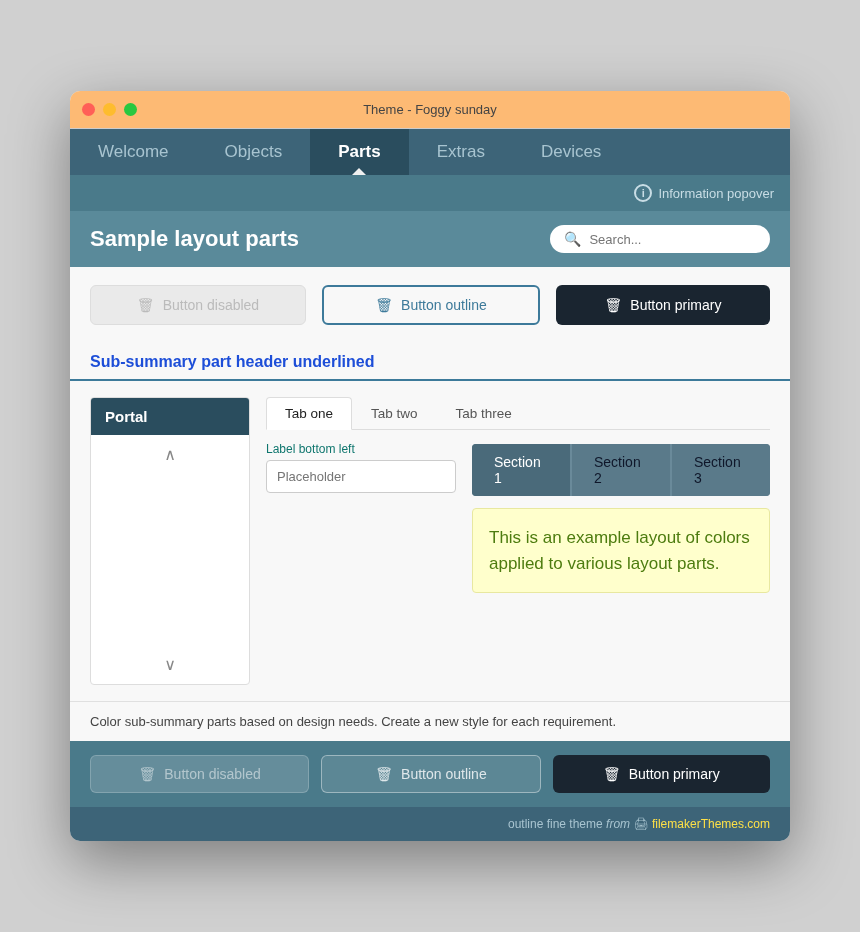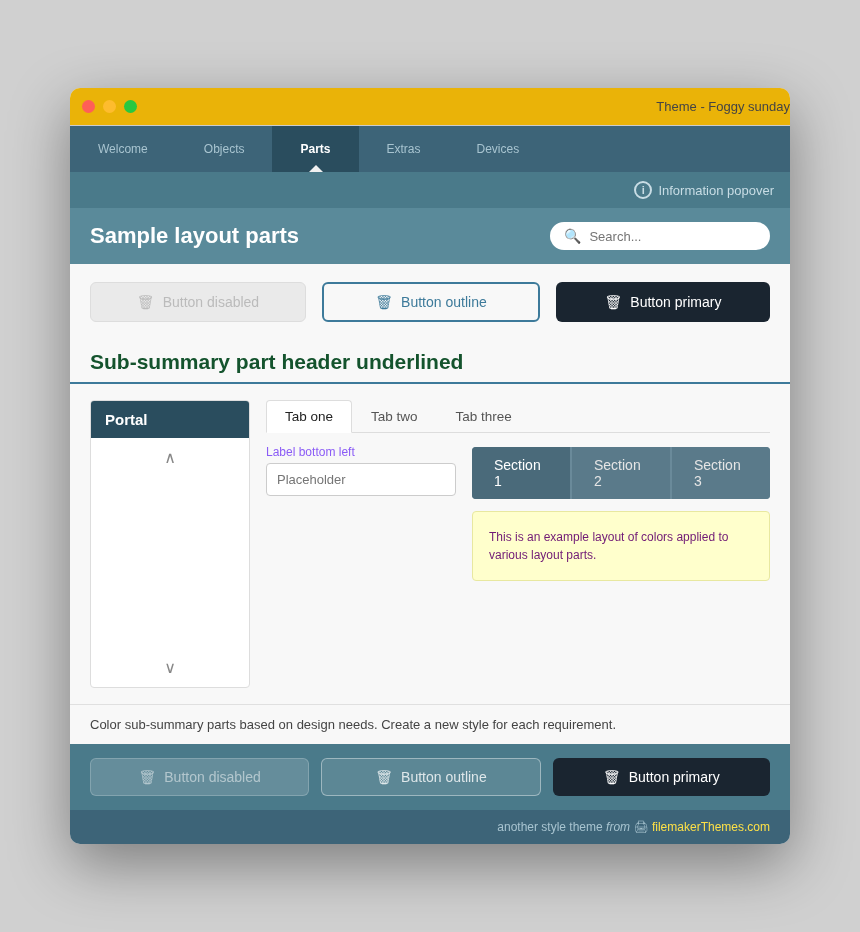--- a/index.html
+++ b/index.html
@@ -13,25 +13,25 @@
     }
     .window {
       width: 720px;
       border-radius: 10px;
       overflow: hidden;
       box-shadow: 0 20px 60px rgba(0,0,0,0.4);
       background: #f0f0f0;
     }
     
     .title-bar {
-      background: #eab308;
+      background: #fdba74;
       height: 38px;
       display: flex;
       align-items: center;
-      justify-content: flex-end;
+      justify-content: center;
       position: relative;
       border-bottom: 1px solid #ccc;
     }
     .title-bar-buttons {
       position: absolute;
       left: 12px;
       display: flex;
       gap: 8px;
     }
     .tb-btn {
@@ -51,21 +51,21 @@
     }
     
     .nav-bar {
       background: #3d6478;
       display: flex;
       align-items: stretch;
       height: 46px;
     }
     .nav-item {
       color: #a8c4d0;
-      font-size: 12px;
+      font-size: 17px;
       padding: 0 28px;
       display: flex;
       align-items: center;
       cursor: pointer;
       transition: background 0.15s;
     }
     .nav-item.active {
       background: #2a4d5e;
       color: #fff;
       font-weight: 600;
@@ -200,22 +200,22 @@
     .trash-icon {
       font-size: 14px;
     }
     
     .sub-summary-header {
       padding: 10px 20px 8px 20px;
       background: #f8f8f8;
       border-bottom: 2px solid #3d7a9a;
     }
     .sub-summary-title {
-      color: #14532d;
-      font-size: 21px;
+      color: #1d4ed8;
+      font-size: 16px;
       font-weight: 600;
       text-align: center;
     }
     
     .main-layout {
       display: flex;
       padding: 16px 20px;
       gap: 16px;
       background: #f8f8f8;
       min-height: 320px;
@@ -286,21 +286,21 @@
       gap: 16px;
     }
     
     .form-field {
       display: flex;
       flex-direction: column;
       gap: 4px;
     }
     .field-label {
       font-size: 12px;
-      color: #8b5cf6;
+      color: #0f766e;
     }
     .field-input {
       border: 1px solid #ccc;
       border-radius: 4px;
       padding: 8px 10px;
       font-size: 13px;
       color: #999;
       outline: none;
       width: 190px;
     }
@@ -309,38 +309,38 @@
       display: flex;
       border-radius: 4px;
       overflow: hidden;
       background: #6a8a9a;
       gap: 2px;
       align-self: flex-start;
       margin-top: 2px;
     }
     .segment {
       padding: 10px 22px;
-      color: #e5e5e5;
+      color: #0f172a;
       font-size: 14px;
       font-weight: 500;
       cursor: pointer;
       background: #5a7a8a;
     }
     .segment.active { background: #4a6a7a; color: #fff; }
     
     .note-box {
       background: #ffffcc;
       border: 1px solid #e8e8a0;
       border-radius: 4px;
       padding: 16px;
       flex: 1;
     }
     .note-text {
-      color: #701a75;
-      font-size: 12px;
+      color: #4d7c0f;
+      font-size: 17px;
       line-height: 1.5;
     }
     
     .description-text {
       padding: 12px 20px;
       font-size: 13px;
       color: #444;
       background: #f8f8f8;
       border-top: 1px solid #e0e0e0;
     }
@@ -536,19 +536,19 @@
       <span>Button outline</span>
     </button>
     <button class="footer-btn-primary">
       <span class="trash-icon">🗑</span>
       <span>Button primary</span>
     </button>
   </div>
 
   <div class="branding-footer">
     <span>
-      <span>another style theme </span>
+      <span>outline fine theme </span>
       <em>from</em>
       🖨
       <strong><span>filemakerThemes</span><span>.com</span></strong>
     </span>
   </div>
 </div>
 
 </body></html>

